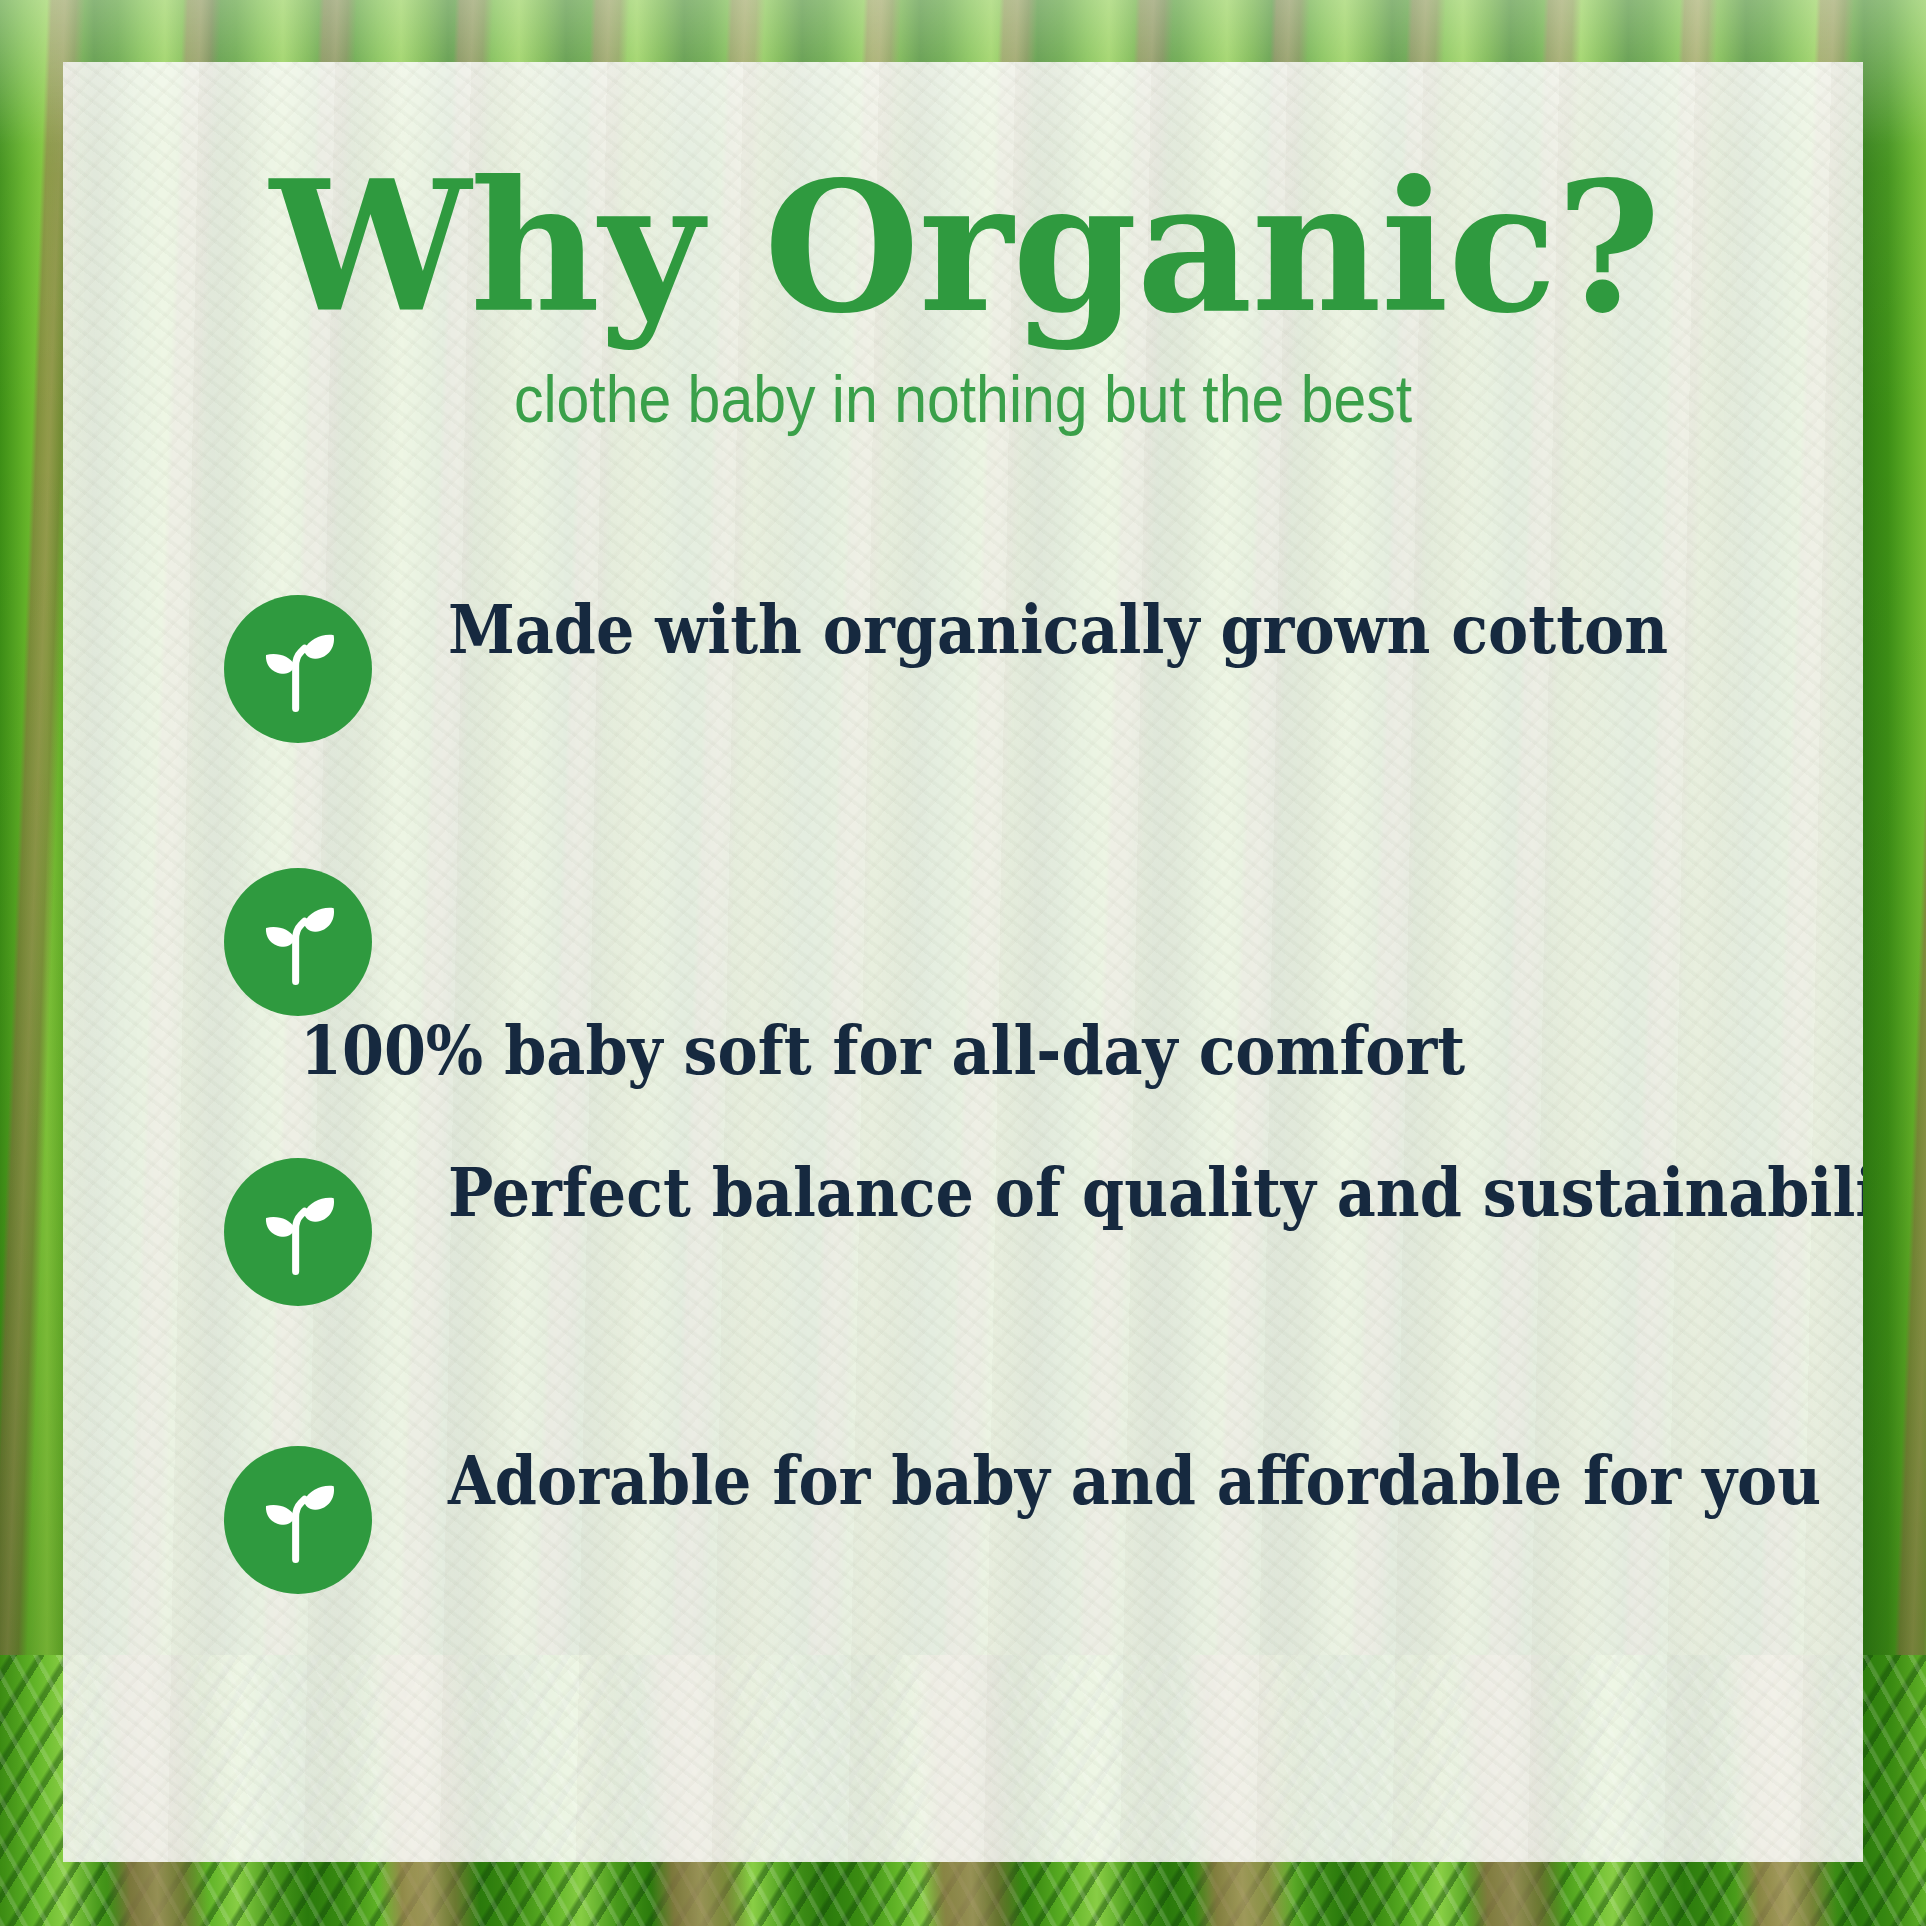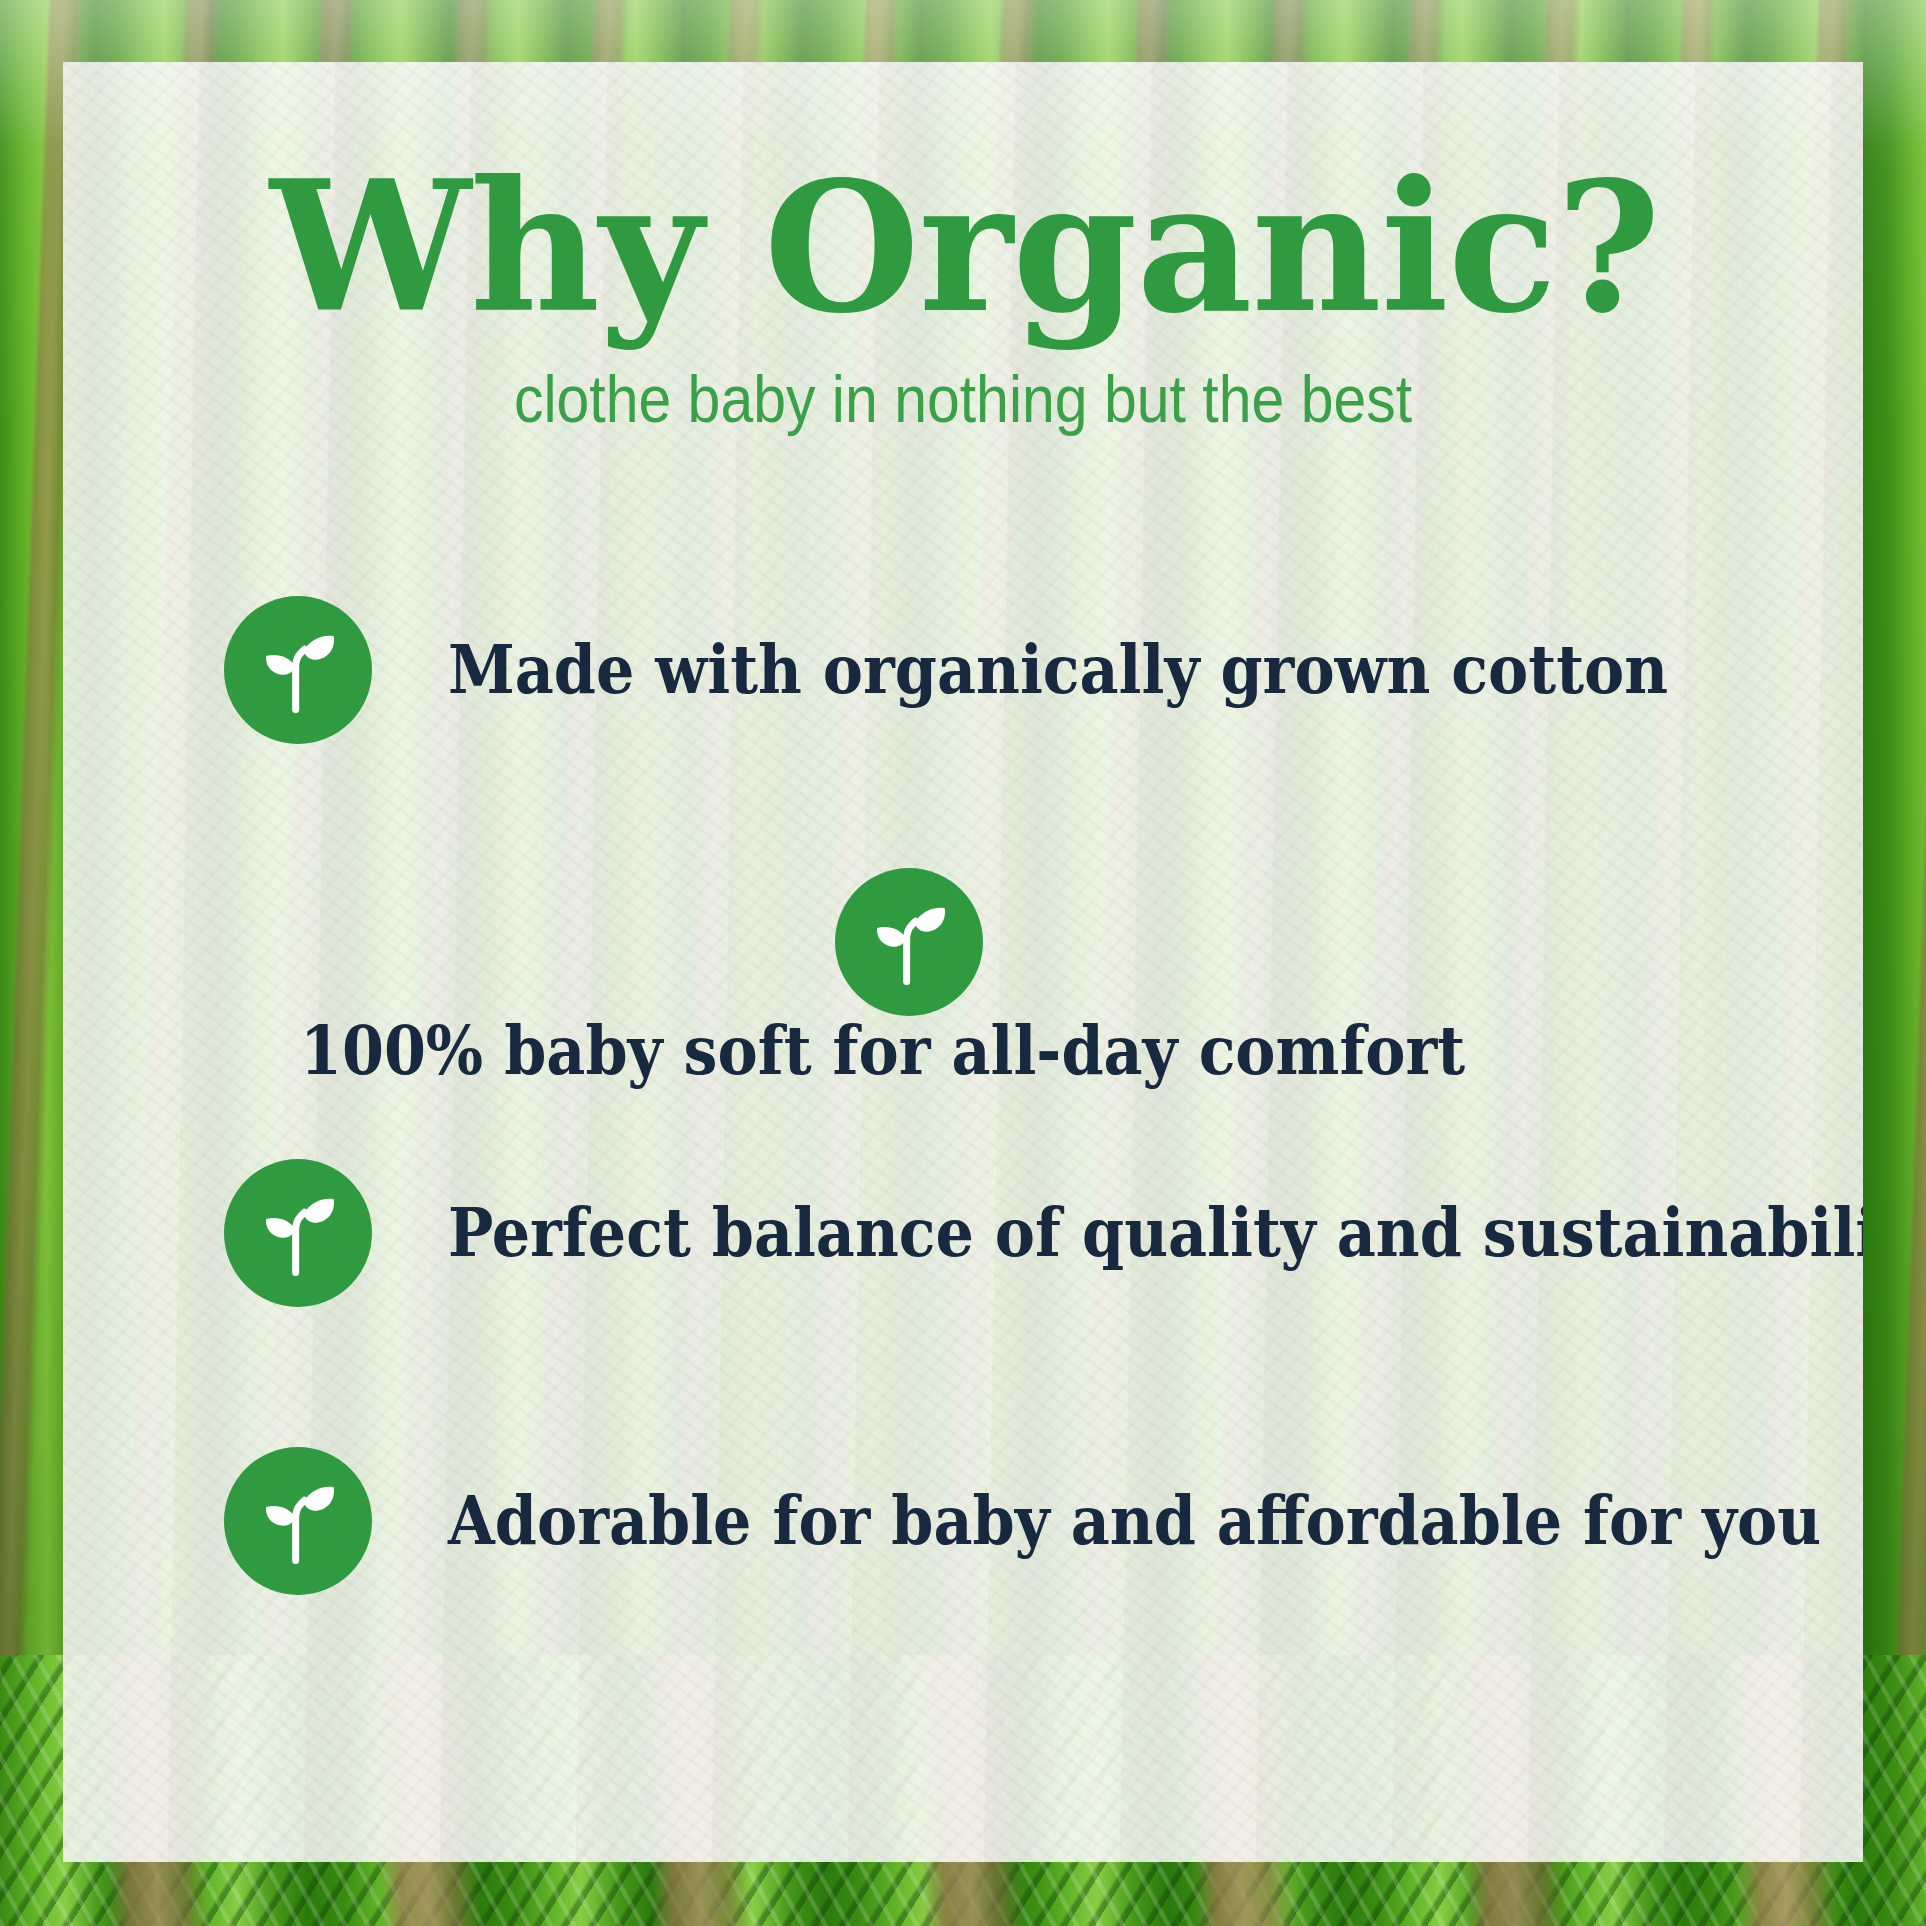--- a/index.html
+++ b/index.html
@@ -152,21 +152,21 @@
 
   
   #bullets{
     position:absolute;
     left:0; right:0; top:488px;
   }
   .bullet-row{
     position:absolute;
     left:161px;
     display:flex;
-    align-items:center;
+    align-items:flex-start;
     height:150px;
   }
   .bullet-row.r0{ top:  45px; }
   .bullet-row.r1{ top: 318px; flex-direction: column; }
   .bullet-row.r2{ top: 608px; }
   .bullet-row.r3{ top: 896px; }
 
   .sprout-badge{
     position:relative;
     flex:0 0 auto;

